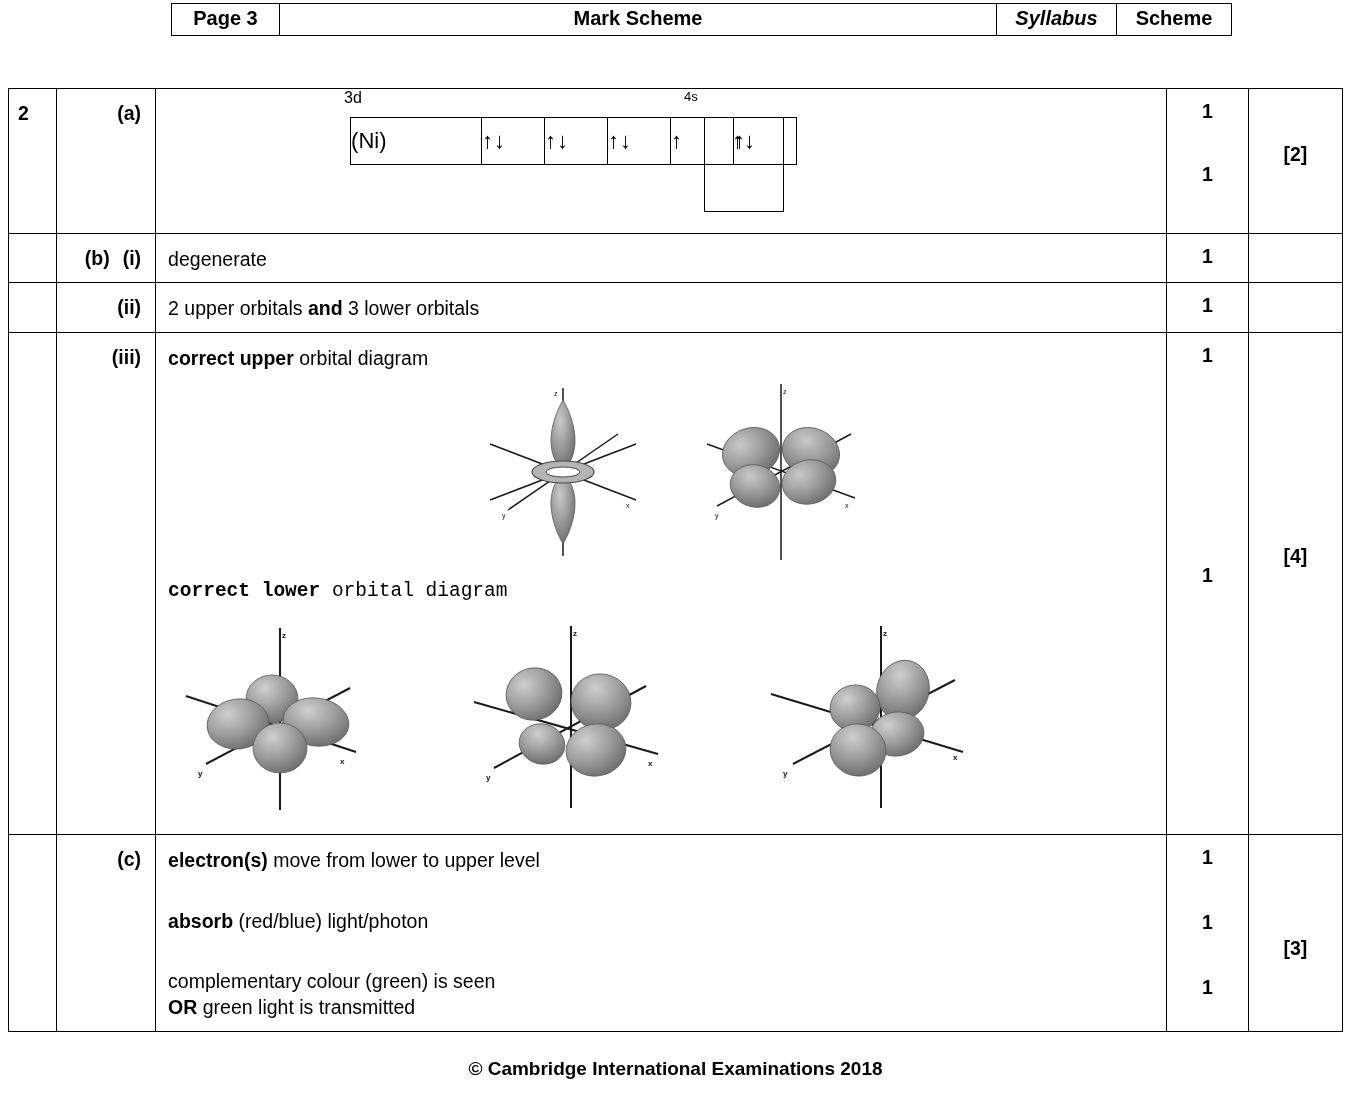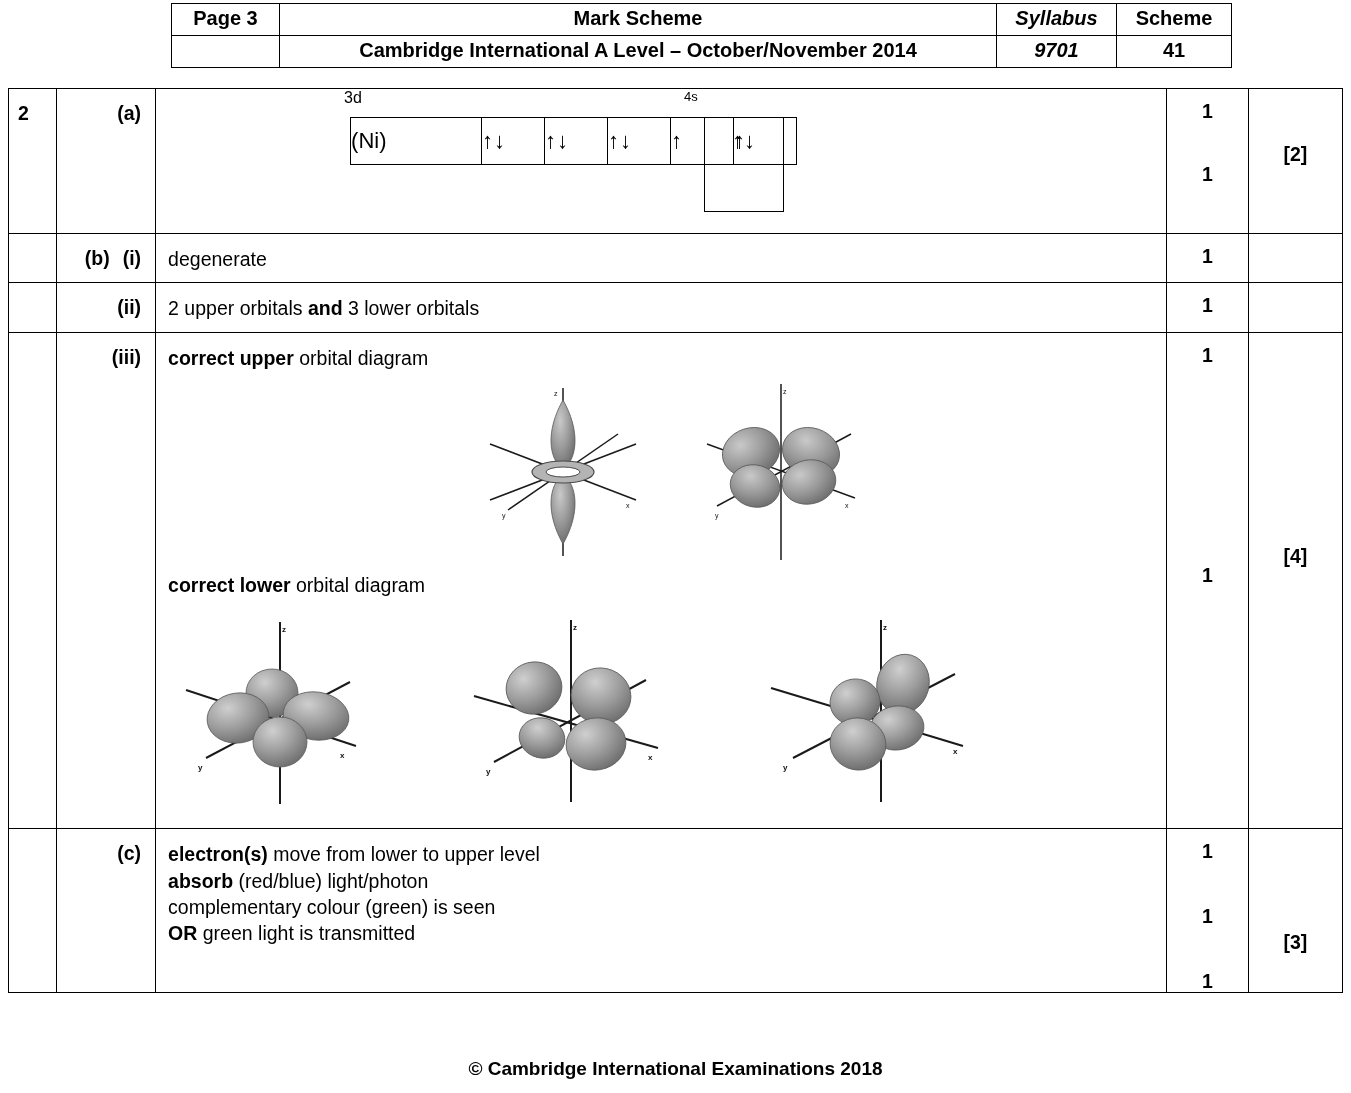--- a/index.html
+++ b/index.html
@@ -89,21 +89,21 @@
     padding: 13px 0 0 0;
   }
   .totalcell {
     text-align: center;
     font-weight: bold;
     font-size: 19.5px;
     padding: 13px 0 0 0;
   }
 
   .line { line-height: 1.35; }
-  .spaced { }
+  .spaced { margin-top: 34px; }
 
   
   .mk { line-height: 1; }
   .mk-gap-a { margin-top: 43px; }
   .mk-gap-c1 { margin-top: 45px; }
   .mk-gap-c2 { margin-top: 46px; }
   .mk-gap-iii { margin-top: 201px; }
   .tot-gap-a { margin-top: 43px; }
   .tot-gap-iii { margin-top: 201px; }
   .tot-gap-c { margin-top: 91px; }
@@ -193,26 +193,20 @@
 <body>
 
 <div class="header-wrap">
   <table class="header-table">
     <tbody>
       <tr>
         <td class="col-page">Page 3</td>
         <td class="col-scheme">Mark Scheme</td>
         <td class="col-syl">Syllabus</td>
         <td class="col-paper">Scheme</td>
-      </tr>
-      <tr>
-        <td class="col-page blank-cell"></td>
-        <td class="col-scheme">Cambridge International A Level – October/November 2014</td>
-        <td class="col-syl">9701</td>
-        <td class="col-paper">41</td>
       </tr>
     </tbody>
   </table>
 </div>
 
 <div class="main-wrap">
   <table class="main-table">
     <colgroup>
       <col class="c-qno">
         <col class="c-part">
@@ -366,21 +360,21 @@
                   <ellipse cx="62" cy="104" rx="25" ry="21" fill="url(#gB)" stroke="#5a5a5a" stroke-width="0.8" transform="rotate(15 62 104)"></ellipse>
                   <ellipse cx="116" cy="100" rx="27" ry="22" fill="url(#gB)" stroke="#5a5a5a" stroke-width="0.8" transform="rotate(-12 116 100)"></ellipse>
                   <text x="90" y="12" font-size="7" font-family="'Liberation Sans',sans-serif" fill="#111">z</text>
                   <text x="22" y="136" font-size="7" font-family="'Liberation Sans',sans-serif" fill="#111">y</text>
                   <text x="152" y="126" font-size="7" font-family="'Liberation Sans',sans-serif" fill="#111">x</text>
                 </svg>
               </div>
 
             </div>
 
-            <div class="line" style=""><b>correct lower</b><span> orbital diagram</span></div>
+            <div class="line" style="margin-top:6px;font-family:Liberation Mono, monospace;"><b>correct lower</b><span> orbital diagram</span></div>
 
             <div class="orb-row-lower">
 
               <div class="orb-fig" style="left:0px; top:10px;">
                 <svg width="270" height="190" viewBox="0 0 270 190">
                   <defs>
                     <radialGradient id="gC" cx="36%" cy="28%" r="74%">
                       <stop offset="0%" stop-color="#cfcfcf"></stop>
                         <stop offset="55%" stop-color="#9d9d9d"></stop>
                         <stop offset="100%" stop-color="#707070"></stop>

